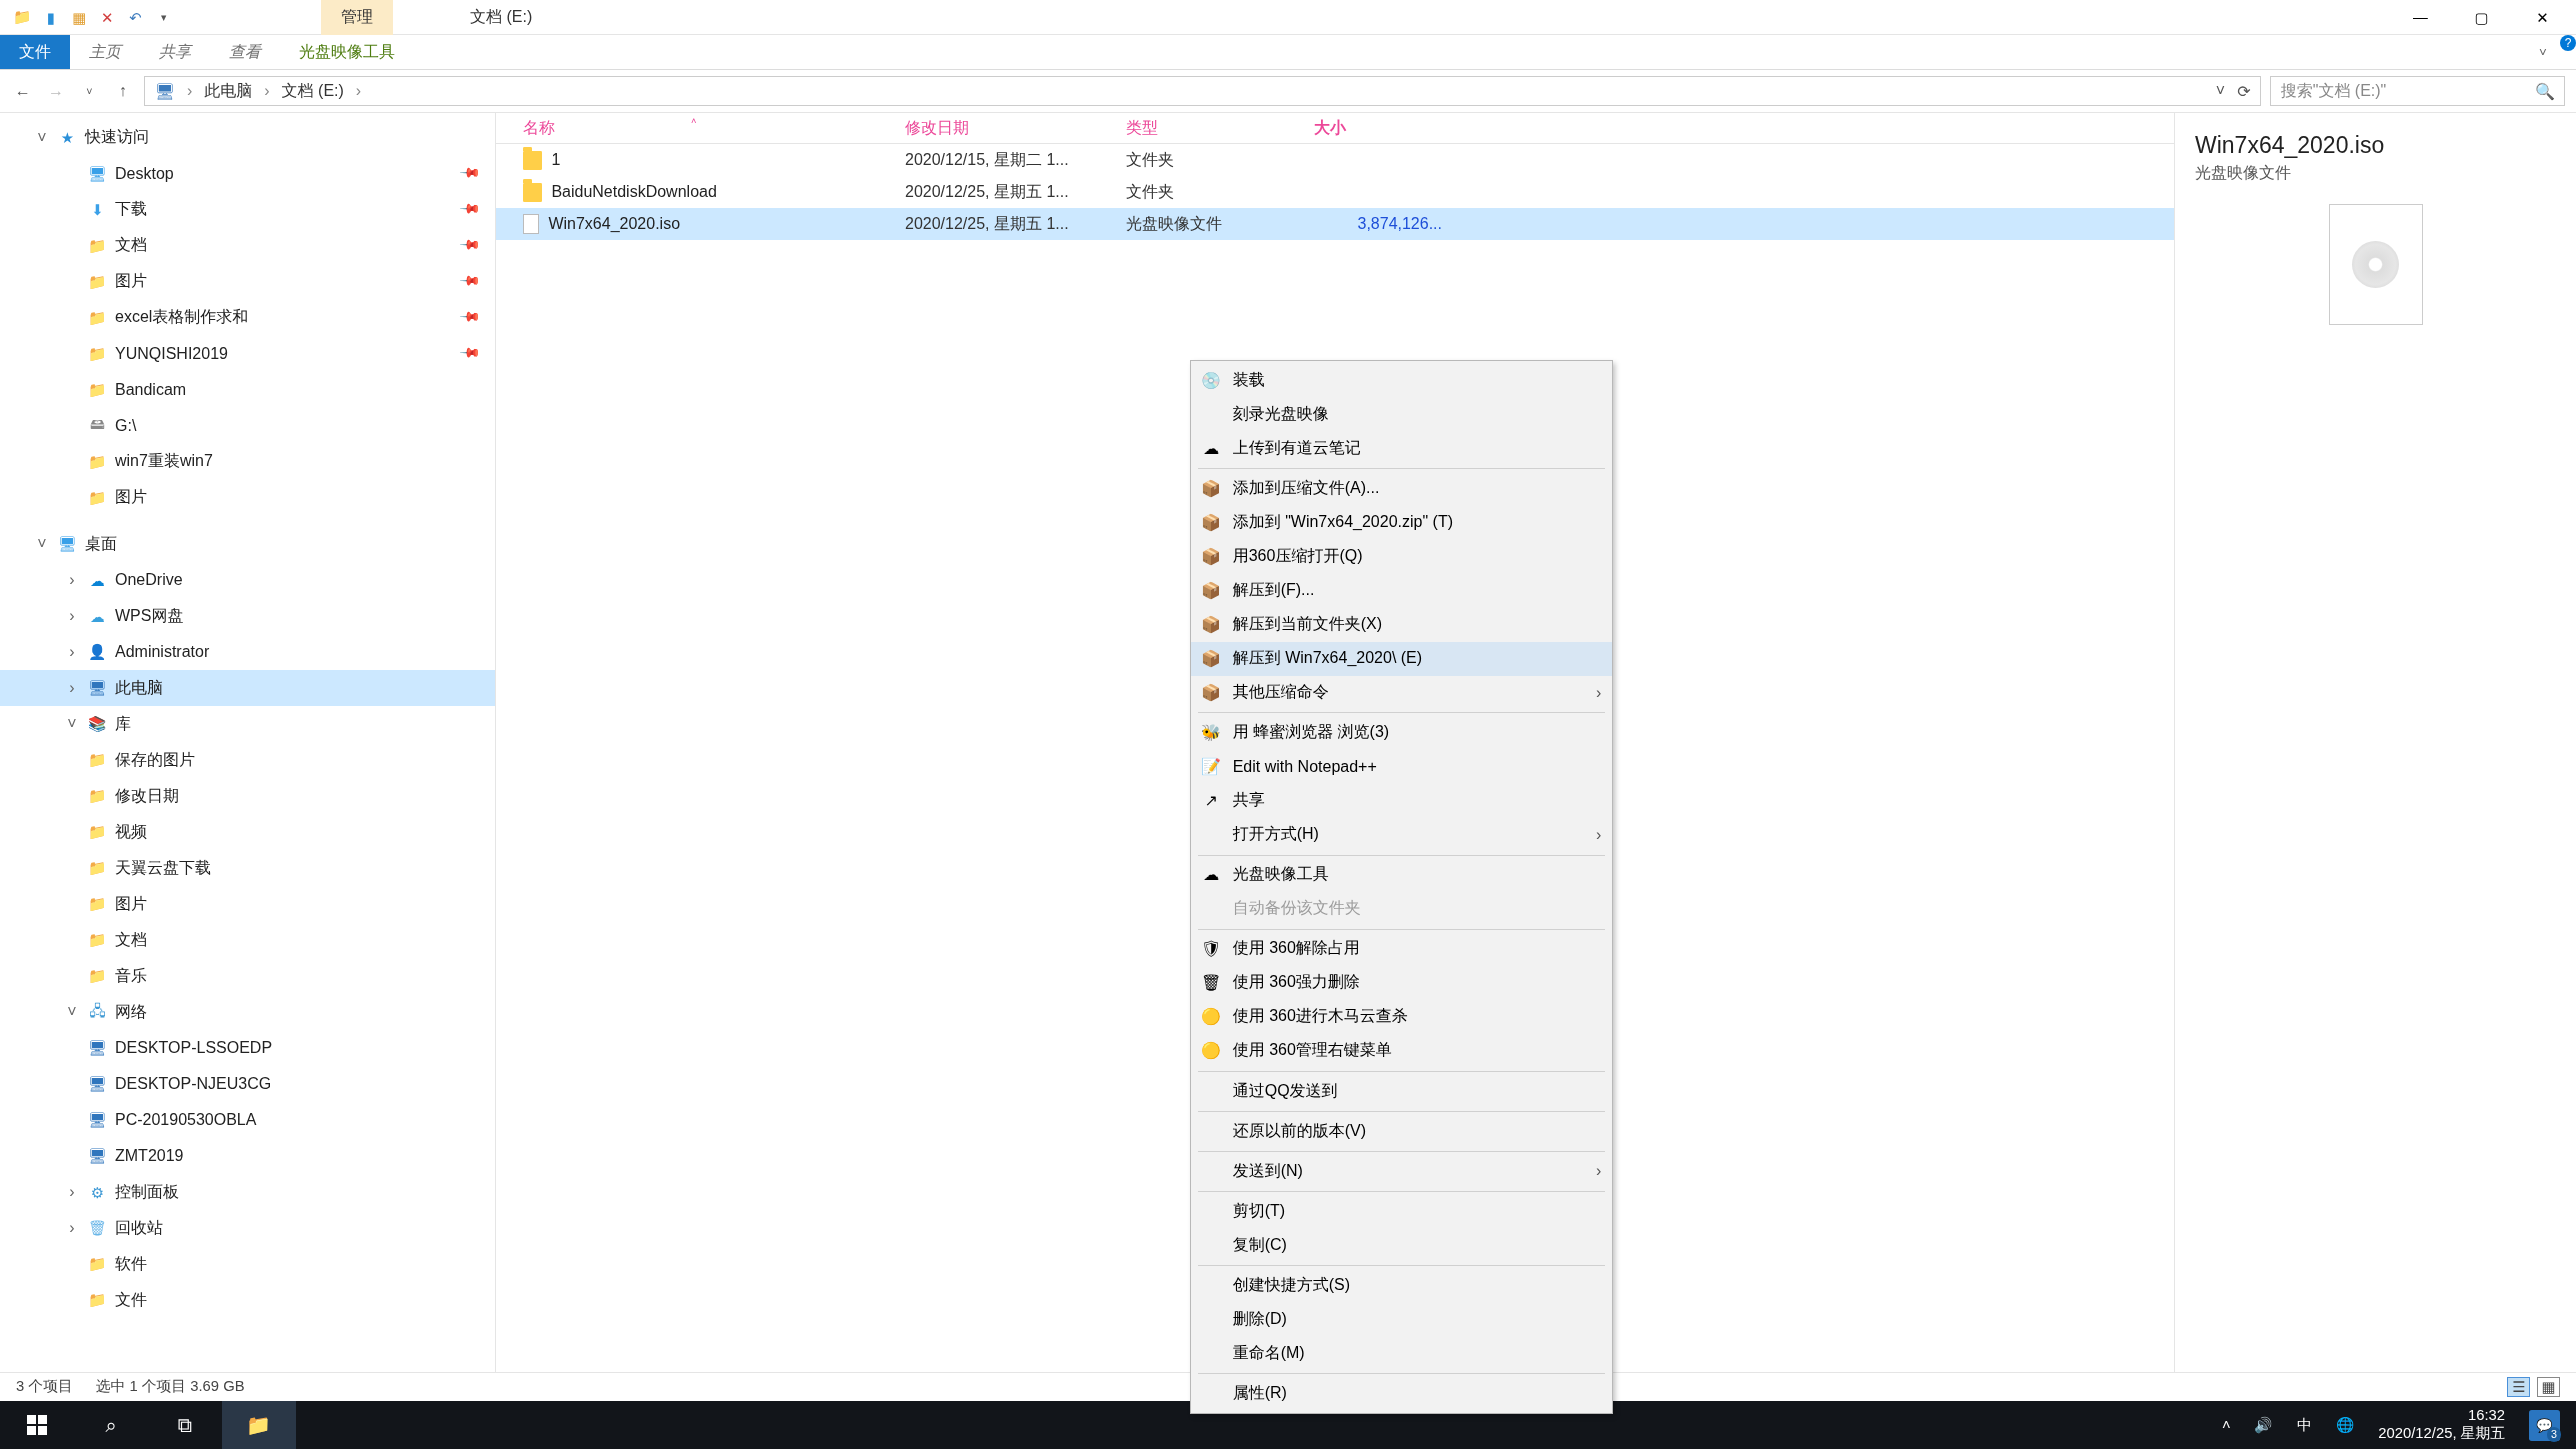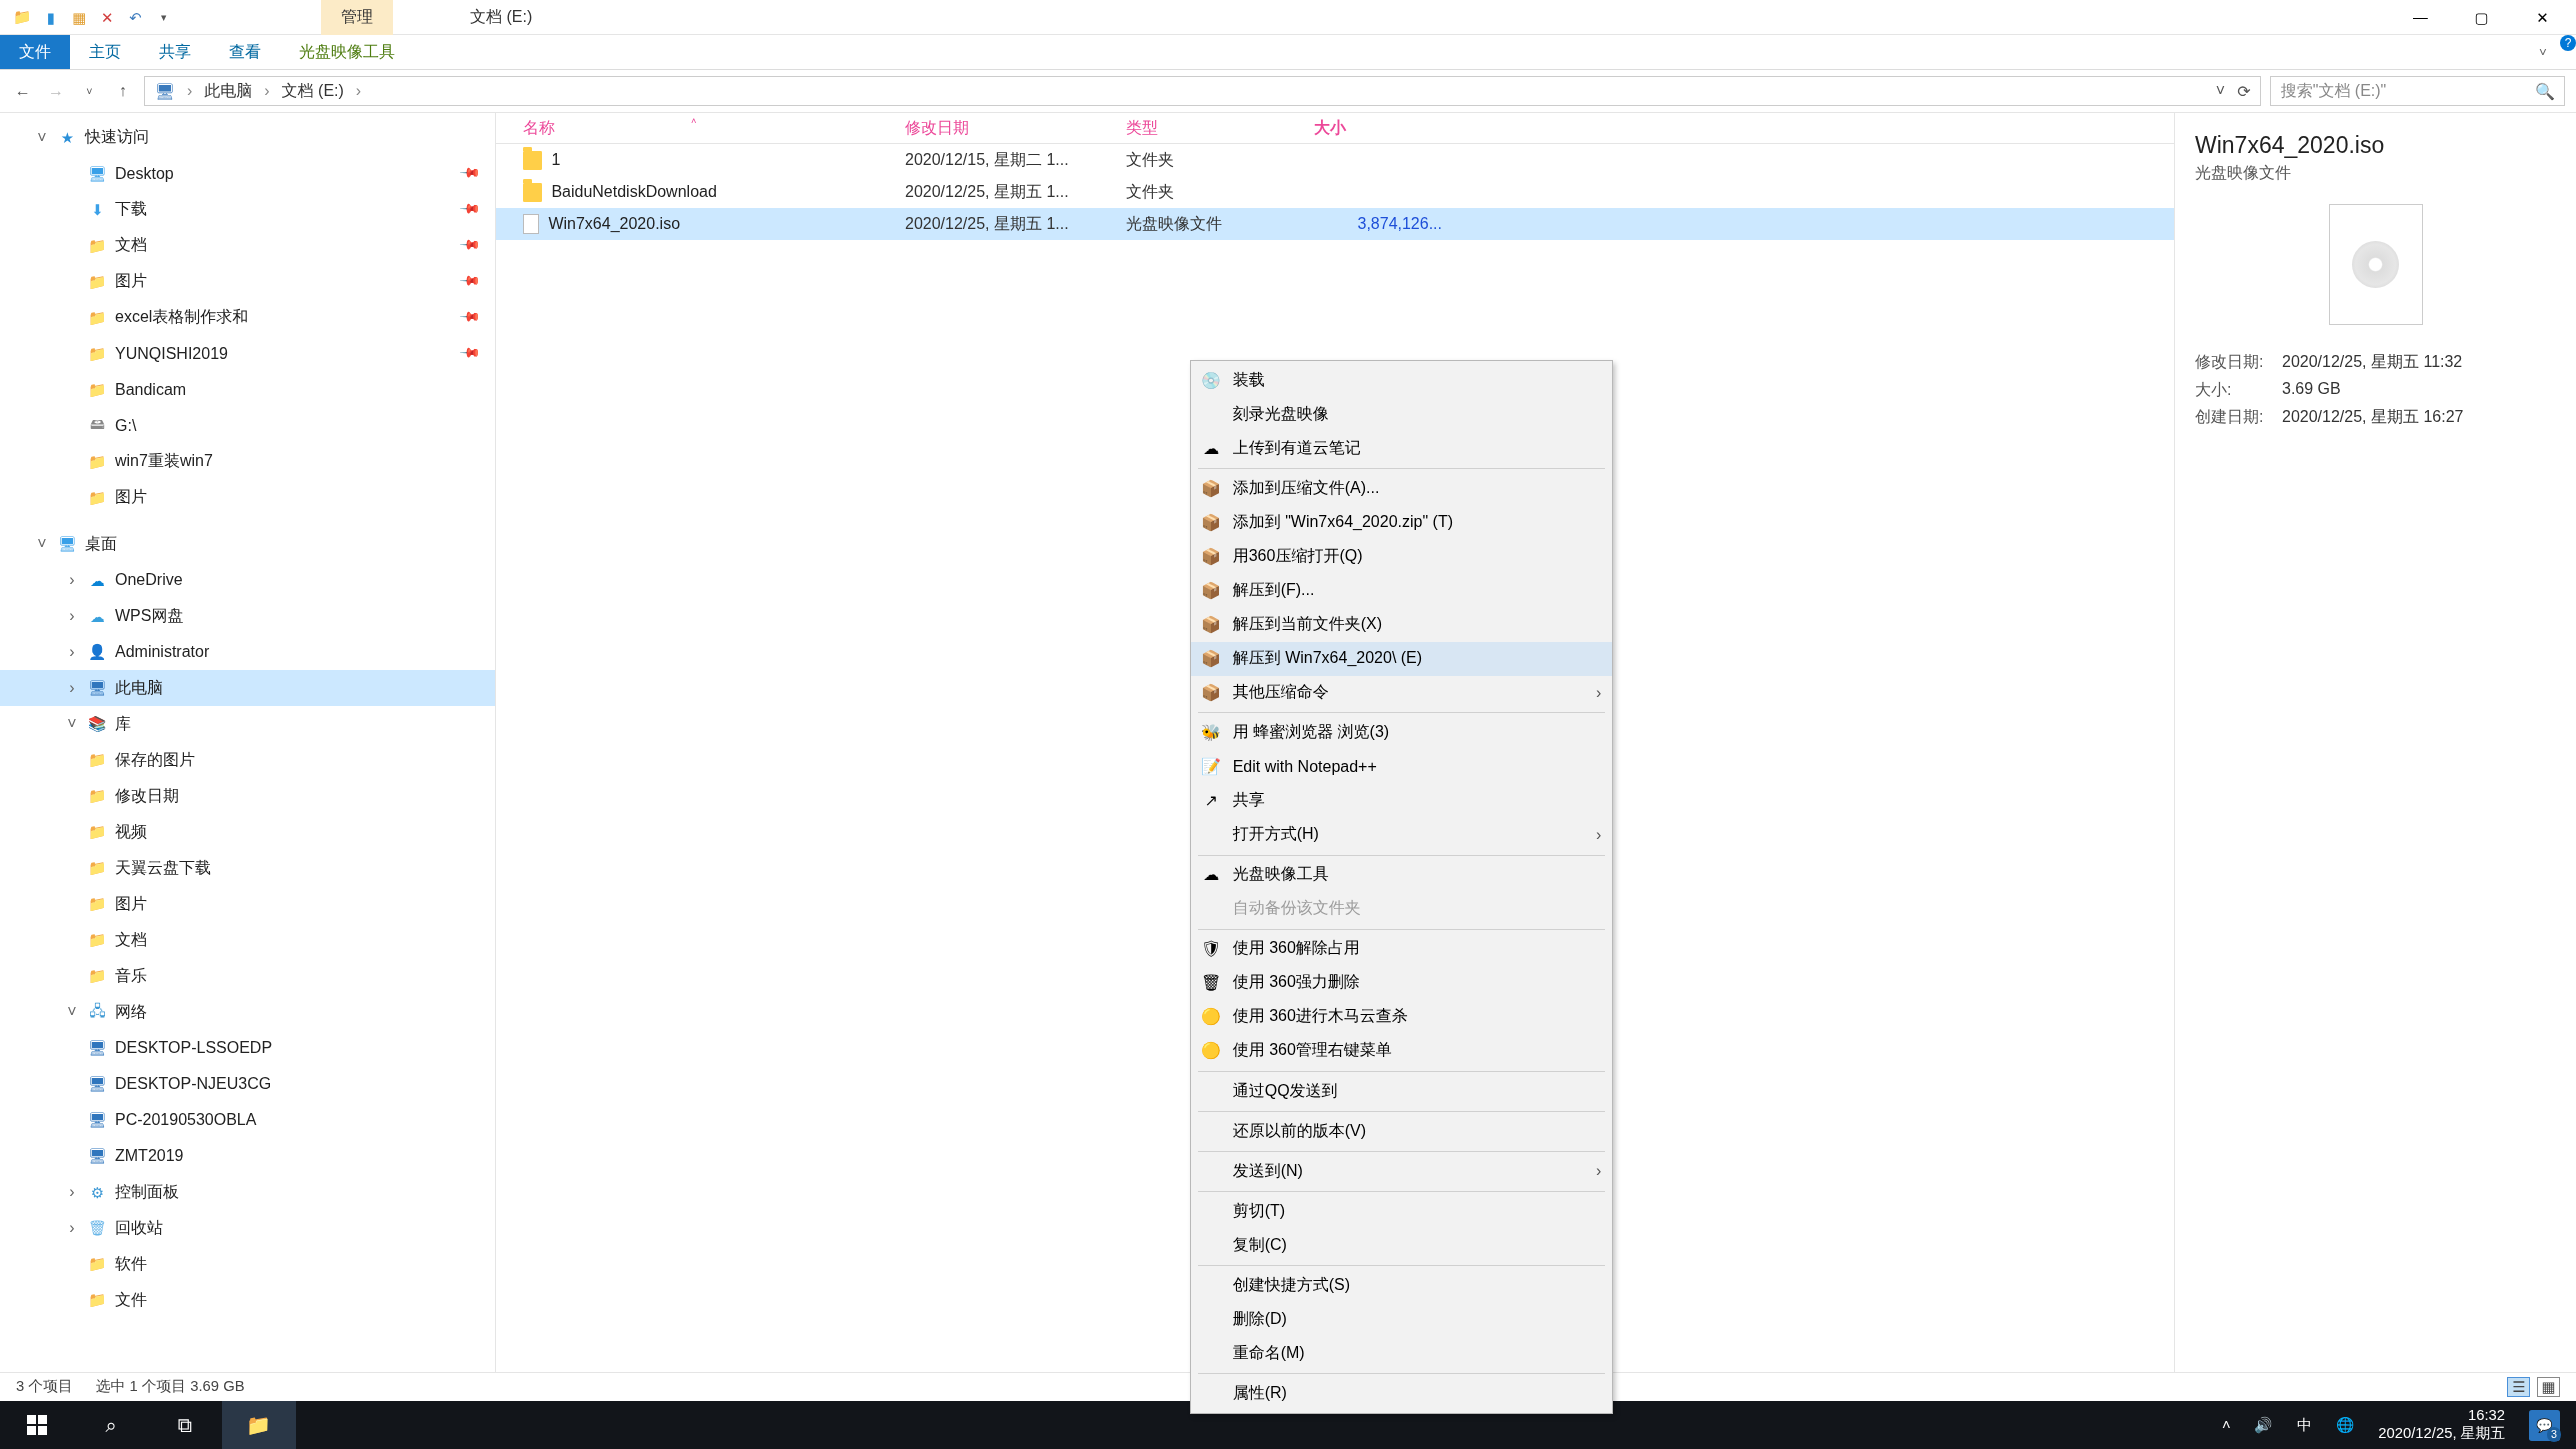--- a/index.html
+++ b/index.html
@@ -13,21 +13,21 @@
 .title-tab { background: #fcebc7; color: #333; padding: 4px 20px; font-size: 16px; position: absolute; left: 321px; top: 0; height: 35px; display:flex; align-items:center; }
 .title-text { position: absolute; left: 470px; font-size: 16px; color: #333; }
 .win-controls { margin-left: auto; display: flex; gap: 34px; padding-right: 20px; align-items: center; }
 .win-btn { width: 27px; height: 27px; display:flex; align-items:center; justify-content:center; font-size: 14.8px; }
 .help-btn { width: 16px; height:16px; border-radius:50%; background:#0078d7; color:#fff; font-size:12px; display:flex;align-items:center;justify-content:center;}
 
 
 .ribbon-tabs { height: 35px; display: flex; align-items: stretch; background:#fff; border-bottom: 0.7px solid #dcdcdc;}
 .ribbon-tab { padding: 0 19px; font-size: 16px; display:flex; align-items:center; }
 .ribbon-tab.file { background:#1979ca; color:#fff; }
-.ribbon-tab.normal { color:#0369a1; }
+.ribbon-tab.normal { color:#737373;font-style:italic; }
 .ribbon-tab.context { color:#4d7c0f; }
 .ribbon-tab-spacer { flex:1; }
 .ribbon-chevron { width: 34px; display:flex; align-items:center; justify-content:center; color:#666; font-size:13.4px;}
 
 
 .nav-bar { height: 43px; display:flex; align-items:center; padding: 0 10.7px; gap: 9.4px; background:#fff; border-bottom: 0.7px solid #e5e5e5;}
 .nav-btn { width: 24px; height: 24px; display:flex;align-items:center;justify-content:center;font-size:16px;color:#555;}
 .nav-btn.disabled { color:#bbb; }
 .address { flex:1; height: 29.5px; border: 0.7px solid #ccc; display:flex; align-items:center; padding: 0 9.4px; gap: 8px; font-size: 16px; color:#333;}
 .address .sep { color:#888; padding: 0 4px;}
@@ -515,34 +515,20 @@
     </div>
       </div>
   </div>
 
   <div class="preview">
     <div class="prev-title">Win7x64_2020.iso</div>
     <div class="prev-sub">光盘映像文件</div>
     <div class="prev-thumb">
         <div class="disc"></div>
       </div>
-    <div class="prev-meta" id="meta">
-        <div class="meta-row">
-          <div class="meta-label">修改日期:</div>
-          <div>2020/12/25, 星期五 11:32</div>
-        </div>
-        <div class="meta-row">
-          <div class="meta-label">大小:</div>
-          <div>3.69 GB</div>
-        </div>
-        <div class="meta-row">
-          <div class="meta-label">创建日期:</div>
-          <div>2020/12/25, 星期五 16:27</div>
-        </div>
-      </div>
   </div>
 </div>
 
 <div class="status-bar">
   <span>3 个项目</span>
   <span>选中 1 个项目  3.69 GB</span>
   <div class="view-icons">
     <div class="vicon active">☰</div>
     <div class="vicon">▦</div>
   </div>

